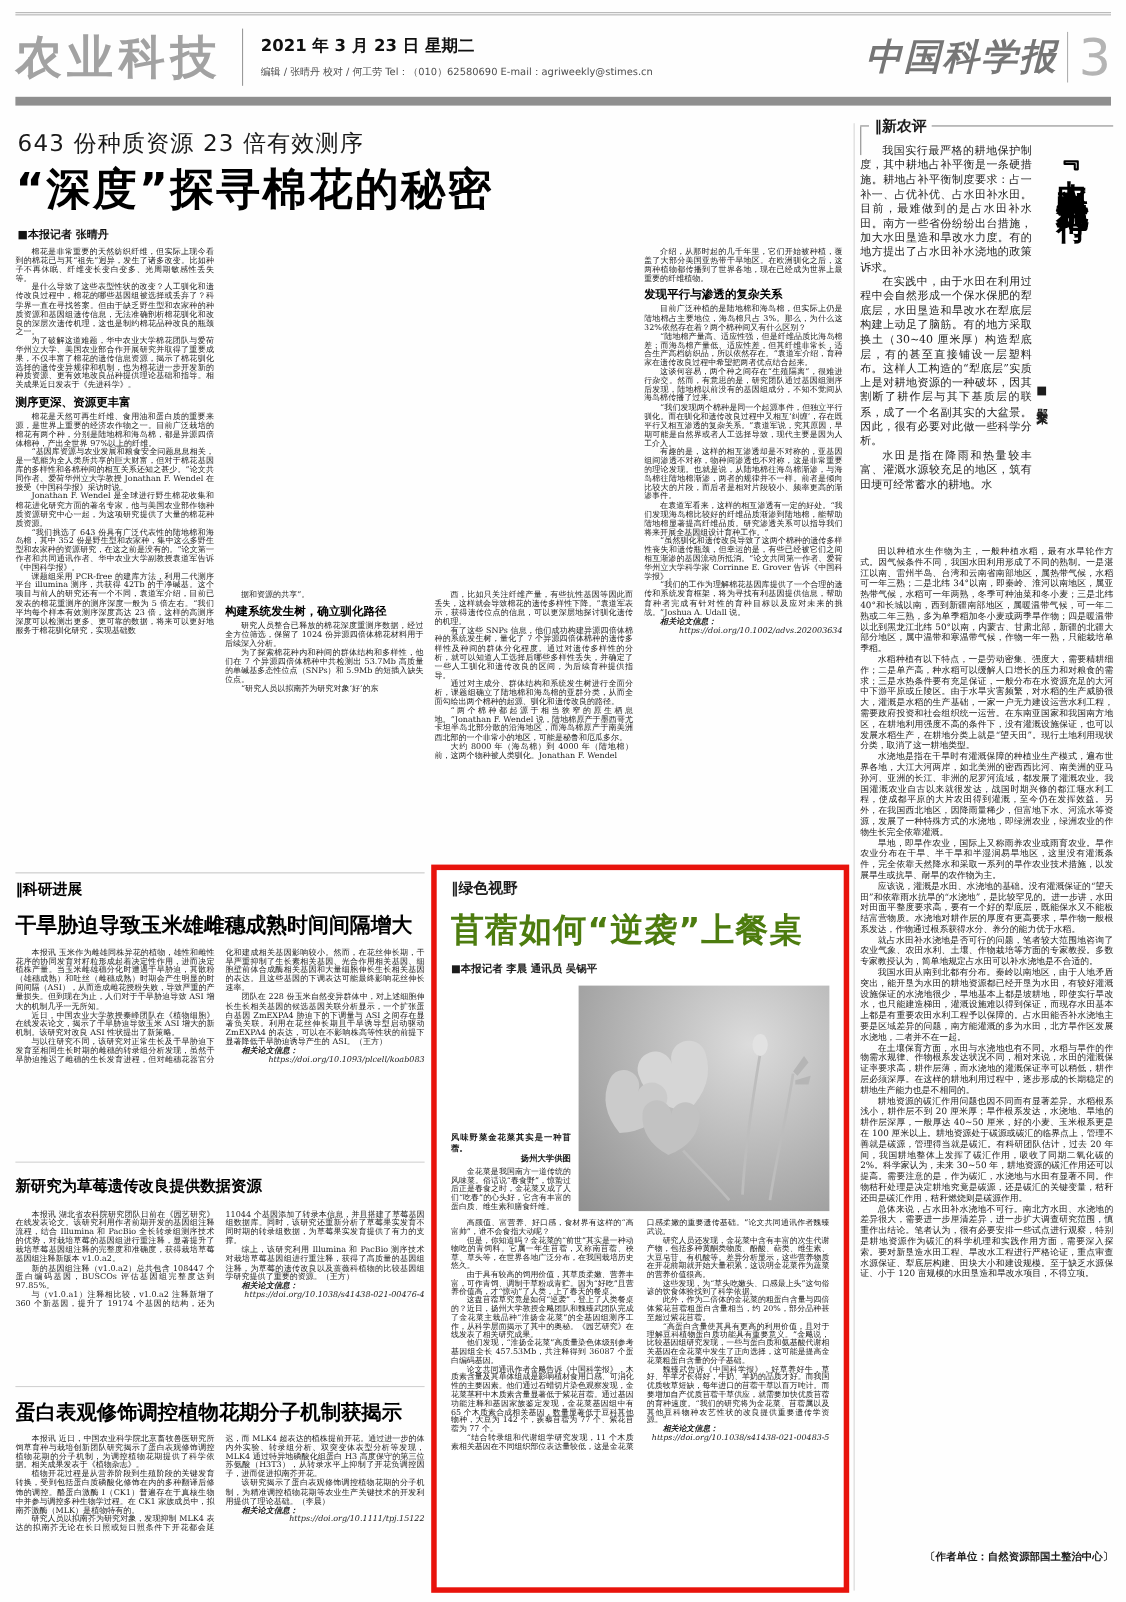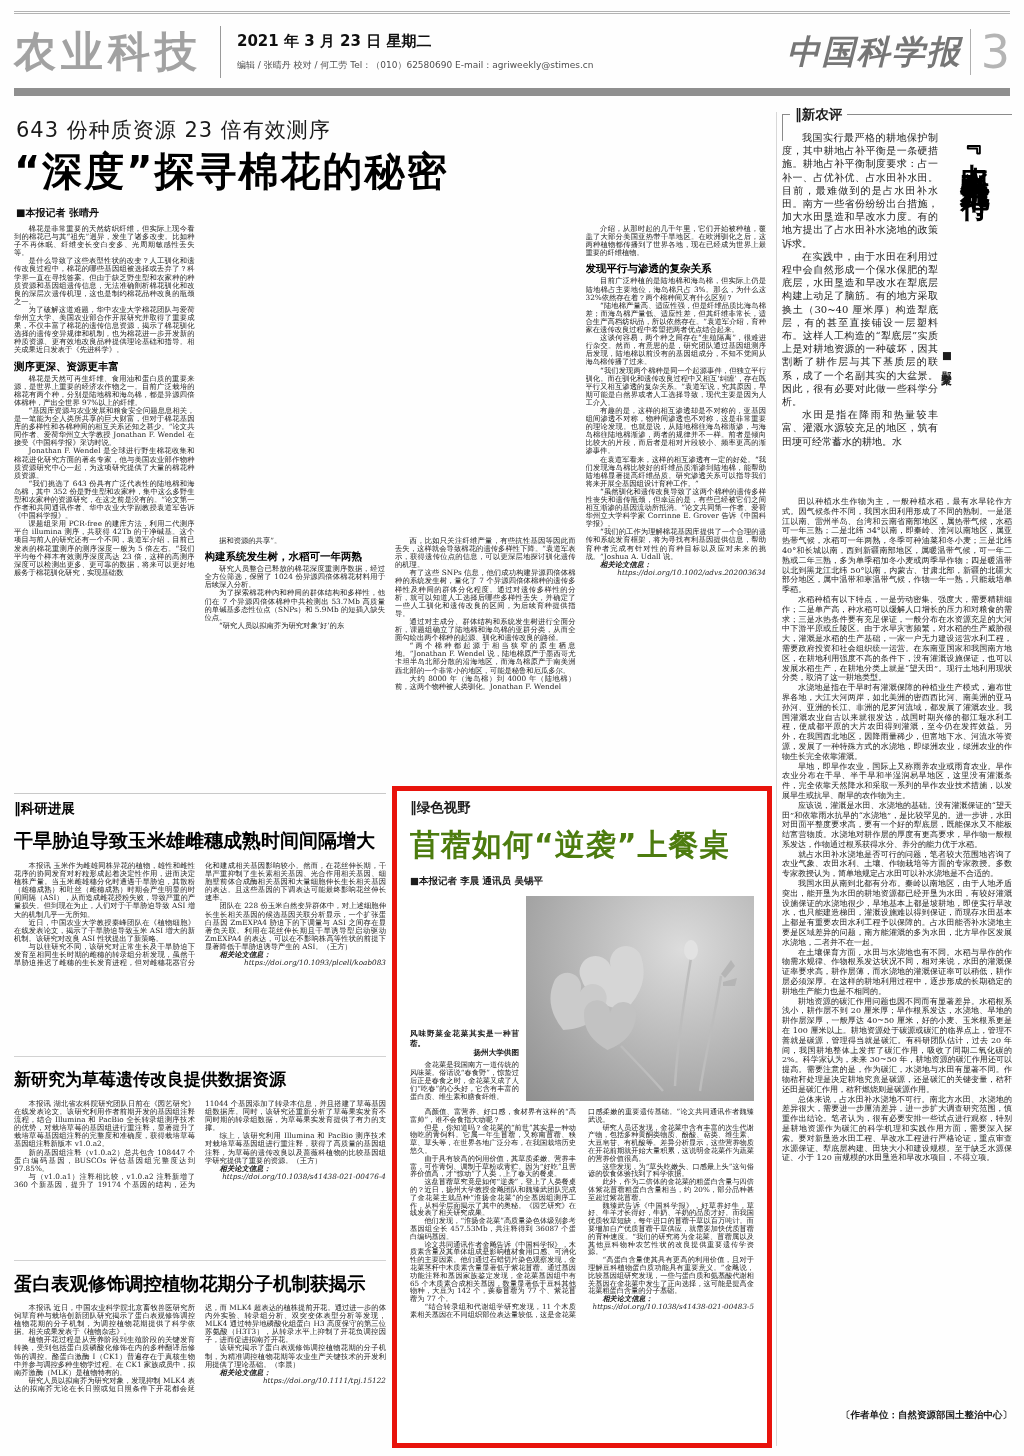--- a/index.html
+++ b/index.html
@@ -53,21 +53,21 @@
   .poster:after{content:"";position:absolute;left:10px;top:18px;width:5px;height:5px;border-radius:50%;background:#888;
      box-shadow:14px 8px 0 #7a7a7a,28px 20px 0 #909090,6px 34px 0 #858585,22px 44px 0 #777,12px 58px 0 #8d8d8d,30px 62px 0 #808080;}
   .collage-cap{position:absolute;left:92px;top:214px;width:186px;font-size:7.6px;line-height:9.2px;
      font-weight:bold;text-align:justify;color:#222;}
   .collage-credit{text-align:right;font-weight:bold;}
   
   .briefs{position:absolute;left:14px;top:793px;width:372px;height:660px;border-top:1px solid #c9c9c9;padding-top:6px;}
   .sec-label{font-family:"DejaVu Sans","Liberation Sans",sans-serif;font-weight:bold;font-size:13.5px;color:#000;}
   .brief-head{font-family:"DejaVu Sans","Liberation Sans",sans-serif;font-weight:bold;color:#000;}
   .h-maize{font-size:19px;margin:10px 0 8px;letter-spacing:0;}
-  .h-straw{font-size:17px;line-height:25px;width:276px;margin:10px 0 8px;}
+  .h-straw{font-size:14px;line-height:25px;width:276px;margin:10px 0 8px;}
   .h-protein{font-size:18.5px;margin:10px 0 8px;}
   .brief{column-count:2;column-gap:10px;font-size:7.3px;line-height:8.1px;text-align:justify;overflow:hidden;}
   .b-maize{height:186px;} .b-straw{height:152px;} .b-protein{height:124px;} 
   .brief-sep{border:none;border-top:1px solid #d2d2d2;margin:8px 0 2px;}
   
   .gv{position:absolute;left:392px;top:786px;width:380px;height:662px;border:5px solid #e8130c;
       background:#fff;padding:8px 13px;overflow:hidden;}
   .gv-label{font-family:"DejaVu Sans","Liberation Sans",sans-serif;font-weight:bold;font-size:13.5px;}
   .gv-head{font-family:"DejaVu Sans","Liberation Sans",sans-serif;font-weight:900;font-size:30px;
            letter-spacing:1px;margin-top:8px;color:#4d7c0f;}
@@ -126,21 +126,21 @@
         <p data-name="paragraph">棉花是天然可再生纤维、食用油和蛋白质的重要来源，是世界上重要的经济农作物之一。目前广泛栽培的棉花有两个种，分别是陆地棉和海岛棉，都是异源四倍体棉种，产出全世界 97%以上的纤维。</p>
         <p data-name="paragraph">“基因库资源与农业发展和粮食安全问题息息相关，是一笔能为全人类所共享的巨大财富，但对于棉花基因库的多样性和各棉种间的相互关系还知之甚少。”论文共同作者、爱荷华州立大学教授 Jonathan F. Wendel 在接受《中国科学报》采访时说。</p>
         <p data-name="paragraph">Jonathan F. Wendel 是全球进行野生棉花收集和棉花进化研究方面的著名专家，他与美国农业部作物种质资源研究中心一起，为这项研究提供了大量的棉花种质资源。</p>
         <p data-name="paragraph">“我们挑选了 643 份具有广泛代表性的陆地棉和海岛棉，其中 352 份是野生型和农家种，集中这么多野生型和农家种的资源研究，在这之前是没有的。”论文第一作者和共同通讯作者、华中农业大学副教授袁道军告诉《中国科学报》。</p>
         <p data-name="paragraph">课题组采用 PCR-free 的建库方法，利用二代测序平台 illumina 测序，共获得 42Tb 的干净碱基。这个项目与前人的研究还有一个不同，袁道军介绍，目前已发表的棉花重测序的测序深度一般为 5 倍左右。“我们平均每个样本有效测序深度高达 23 倍，这样的高测序深度可以检测出更多、更可靠的数据，将来可以更好地服务于棉花驯化研究，实现基础数</p>
       </div>
     <div class="col" data-name="article-column-2">
       <div class="spacer2" data-name="photo-spacer"></div>
       <div data-name="article-column-2-text">
           <p data-name="paragraph">据和资源的共享”。</p>
-          <h4 data-name="column-subhead">构建系统发生树，水稻可一年两熟</h4>
+          <h4 data-name="column-subhead">构建系统发生树，确立驯化路径</h4>
           <p data-name="paragraph">研究人员整合已释放的棉花深度重测序数据，经过全方位筛选，保留了 1024 份异源四倍体棉花材料用于后续深入分析。</p>
           <p data-name="paragraph">为了探索棉花种内和种间的群体结构和多样性，他们在 7 个异源四倍体棉种中共检测出 53.7Mb 高质量的单碱基多态性位点（SNPs）和 5.9Mb 的短插入缺失位点。</p>
           <p data-name="paragraph">“研究人员以拟南芥为研究对象‘好’的东</p>
         </div>
     </div>
     <div class="col" data-name="article-column-3">
       <div class="spacer3" data-name="photo-spacer"></div>
       <div data-name="article-column-3-text">
           <p data-name="paragraph">西，比如只关注纤维产量，有些抗性基因等因此而丢失，这样就会导致棉花的遗传多样性下降。”袁道军表示，获得遗传位点的信息，可以更深层地探讨驯化遗传的机理。</p>
           <p data-name="paragraph">有了这些 SNPs 信息，他们成功构建异源四倍体棉种的系统发生树，量化了 7 个异源四倍体棉种的遗传多样性及种间的群体分化程度。通过对遗传多样性的分析，就可以知道人工选择后哪些多样性丢失，并确定了一些人工驯化和遗传改良的区间，为后续育种提供指导。</p>
@@ -235,22 +235,22 @@
       <p data-name="paragraph">高颜值、富营养、好口感，食材界有这样的“高富帅”，谁不会食指大动呢？</p>
       <p data-name="paragraph">但是，你知道吗？金花菜的“前世”其实是一种动物吃的青饲料。它属一年生苜蓿，又称南苜蓿、秧草、草头等，在世界各地广泛分布，在我国栽培历史悠久。</p>
       <p data-name="paragraph">由于具有较高的饲用价值，其草质柔嫩、营养丰富，可作青饲、调制干草粉或青贮。因为“好吃”且营养价值高，才“惊动”了人类，上了春天的餐桌。</p>
       <p data-name="paragraph">这盘苜蓿草究竟是如何“逆袭”，登上了人类餐桌的？近日，扬州大学教授金飚团队和魏臻武团队完成了金花菜主栽品种“淮扬金花菜”的全基因组测序工作，从科学层面揭示了其中的奥秘。《园艺研究》在线发表了相关研究成果。</p>
       <p data-name="paragraph">他们发现，“淮扬金花菜”高质量染色体级别参考基因组全长 457.53Mb，共注释得到 36087 个蛋白编码基因。</p>
       <p data-name="paragraph">论文共同通讯作者金飚告诉《中国科学报》，木质素含量及其单体组成是影响植材食用口感、可消化性的主要因素。他们通过石蜡切片染色观察发现，金花菜茎秆中木质素含量显著低于紫花苜蓿。通过基因功能注释和基因家族鉴定发现，金花菜基因组中有 65 个木质素合成相关基因，数量显著低于豆科其他物种，大豆为 142 个，蒺藜苜蓿为 77 个、紫花苜蓿为 77 个。</p>
       <p data-name="paragraph">“结合转录组和代谢组学研究发现，11 个木质素相关基因在不同组织部位表达量较低，这是金花菜口感柔嫩的重要遗传基础。”论文共同通讯作者魏臻武说。</p>
       <p data-name="paragraph">研究人员还发现，金花菜中含有丰富的次生代谢产物，包括多种黄酮类物质、酚酸、萜类、维生素、大豆皂苷、有机酸等。差异分析显示，这些营养物质在开花前期就开始大量积累，这说明金花菜作为蔬菜的营养价值很高。</p>
       <p data-name="paragraph">这些发现，为“草头吃嫩头、口感最上头”这句俗谚的饮食体验找到了科学依据。</p>
       <p data-name="paragraph">此外，作为二倍体的金花菜的粗蛋白含量与四倍体紫花苜蓿粗蛋白含量相当，约 20%，部分品种甚至超过紫花苜蓿。</p>
+      <p data-name="paragraph">“高蛋白含量使其具有更高的利用价值，且对于理解豆科植物蛋白质功能具有重要意义。”金飚说，比较基因组研究发现，一些与蛋白质和氨基酸代谢相关基因在金花菜中发生了正向选择，这可能是提高金花菜粗蛋白含量的分子基础。</p>
       <p data-name="paragraph">魏臻武告诉《中国科学报》，好草养好牛，草好、牛羊才长得好，牛奶、羊奶的品质才好。而我国优质牧草短缺，每年进口的苜蓿干草以百万吨计。而要增加自产优质苜蓿干草供应，就需要加快优质苜蓿的育种速度。“我们的研究将为金花菜、苜蓿属以及其他豆科物种农艺性状的改良提供重要遗传学资源。”</p>
-      <p data-name="paragraph">“高蛋白含量使其具有更高的利用价值，且对于理解豆科植物蛋白质功能具有重要意义。”金飚说，比较基因组研究发现，一些与蛋白质和氨基酸代谢相关基因在金花菜中发生了正向选择，这可能是提高金花菜粗蛋白含量的分子基础。</p>
       <p class="doi-label" data-name="doi-label">相关论文信息：</p>
       <p class="doi" data-name="doi-link">https://doi.org/10.1038/s41438-021-00483-5</p>
     </div>
 </div>
 
 <div class="sb" data-name="new-agri-review-sidebar">
   <div class="sb-label" data-name="section-label-new-agri-review">‖新农评</div>
   <div class="sb-top" data-name="sidebar-top-block">
     <div class="sb-part1" data-name="sidebar-text-part1">
         <p data-name="paragraph">我国实行最严格的耕地保护制度，其中耕地占补平衡是一条硬措施。耕地占补平衡制度要求：占一补一、占优补优、占水田补水田。目前，最难做到的是占水田补水田。南方一些省份纷纷出台措施，加大水田垦造和旱改水力度。有的地方提出了占水田补水浇地的政策诉求。</p>

